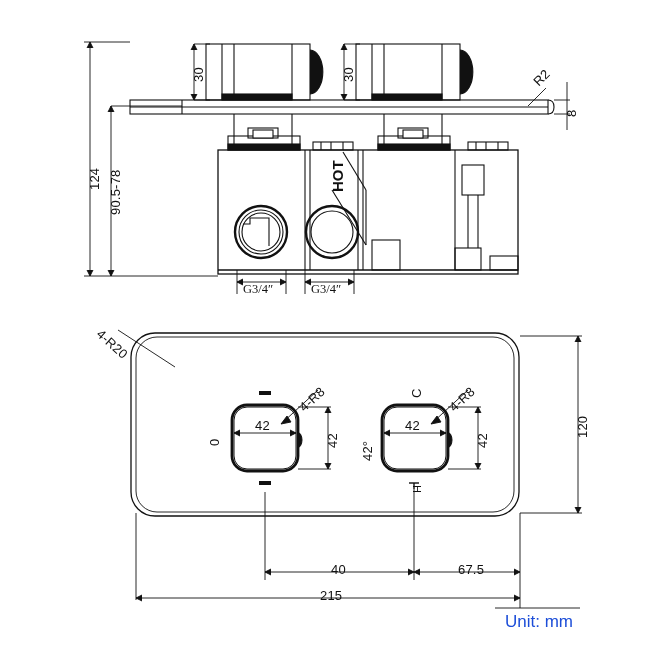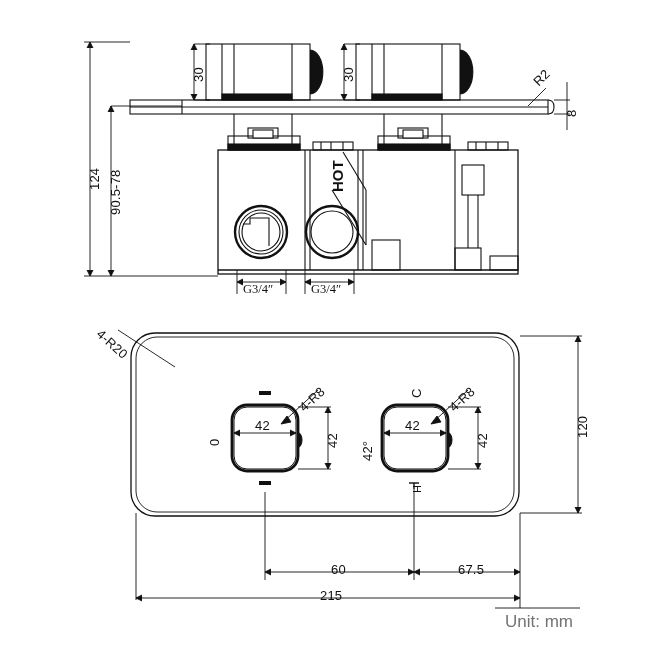--- a/index.html
+++ b/index.html
@@ -40,21 +40,21 @@
     transform: rotate(-90deg);
     transform-origin: 0 0;
   }
   .serif {
     font-family: "Liberation Serif", serif;
     font-size: 12.5px;
     text-align: right;
   }
   .unit {
     font-size: 17px;
-    color: #737373;
+    color: #1d4ed8;
     text-align: right;
   }
   .hotlabel {
     font-size: 15px;
     font-weight: bold;
     font-family: "Liberation Sans", sans-serif;
   }
 </style>
 </head>
 <body>
@@ -356,21 +356,21 @@
   <div class="lbl dim" style="left:255px; top:419px;">42</div>
 
   <div class="lbl dim rot90" style="left:326px; top:448px;">42</div>
 
   <div class="lbl dim" style="left:405px; top:419px;">42</div>
 
   <div class="lbl dim rot90" style="left:476px; top:448px;">42</div>
 
   <div class="lbl dim rot90" style="left:576px; top:438px;">120</div>
 
-  <div class="lbl dim" style="left:331px; top:563px;">60</div>
+  <div class="lbl dim" style="left:331px; top:563px;">40</div>
 
   <div class="lbl dim" style="left:450px; top:563px;margin-left:8px;">67.5</div>
 
   <div class="lbl dim" style="left:320px; top:589px;text-align:center;">215</div>
 
   <div class="lbl dim rot90" style="left:208px; top:446px;">0</div>
 
   <div class="lbl dim rot90" style="left:361px; top:461px;">42°</div>
 
   <div class="lbl dim rot90" style="left:410px; top:398px;">C</div>

